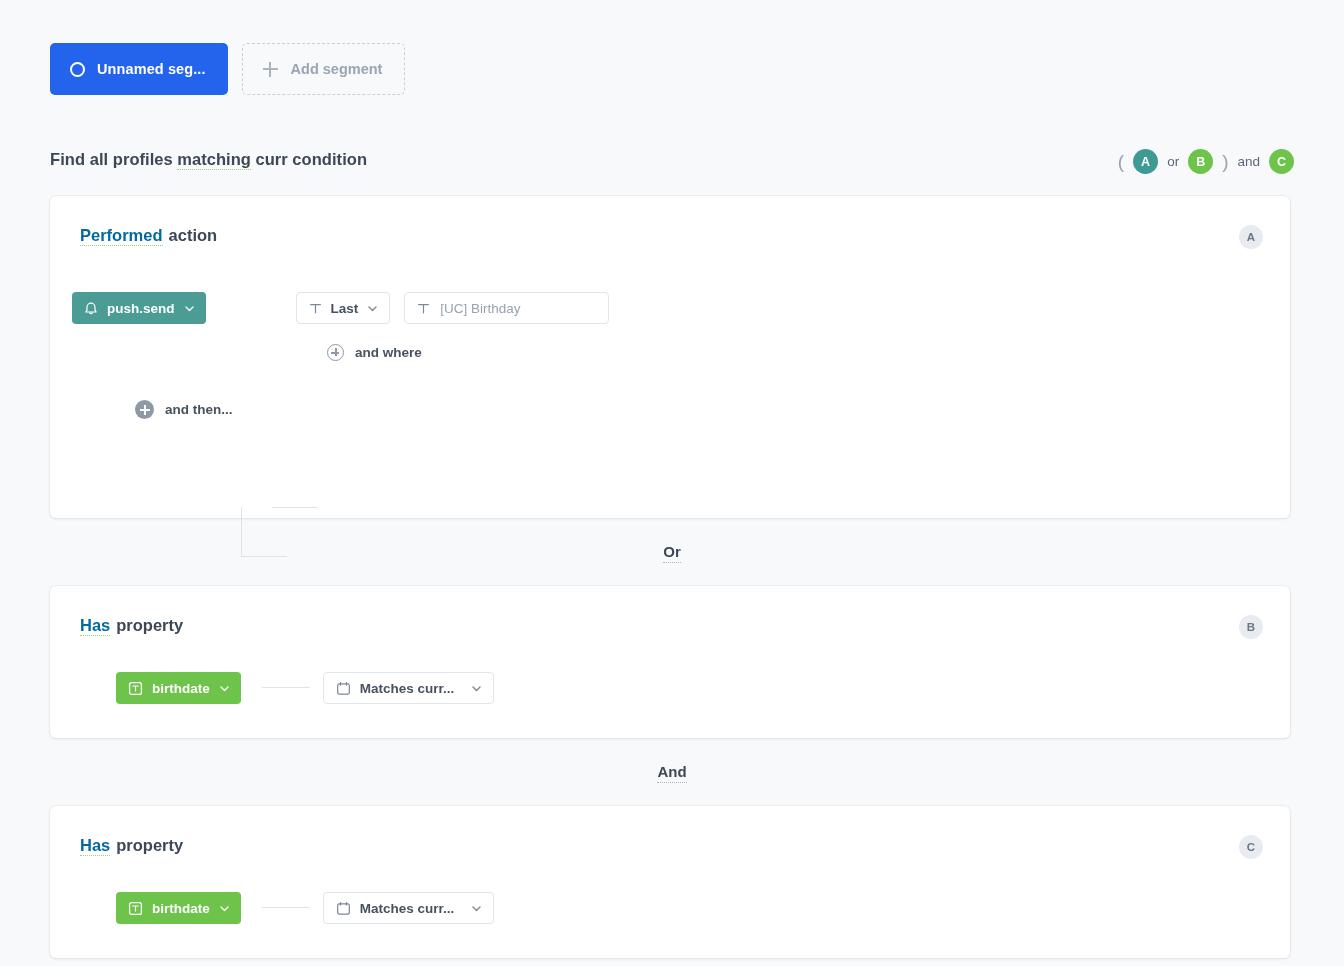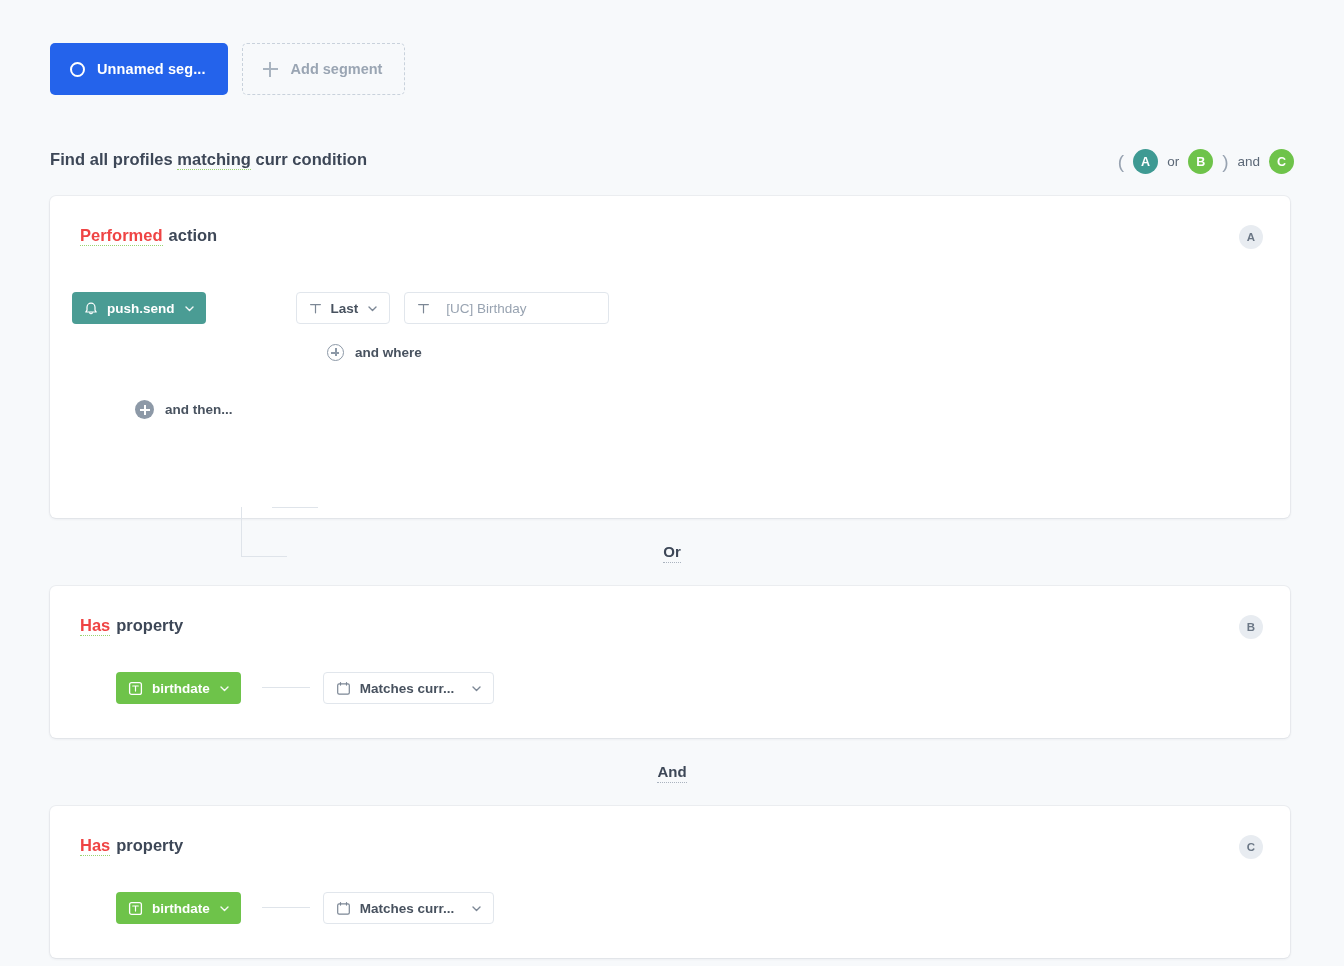--- a/index.html
+++ b/index.html
@@ -35,21 +35,21 @@
     content:""; position:absolute; background:#a9b4c0;
   }
   .seg-add .plus::before { left:0; top:6.4px; width:15px; height:2.2px; }
   .seg-add .plus::after  { top:0; left:6.4px; height:15px; width:2.2px; }
   .seg-add .lbl { color:#9aa5b3; font-size:14.5px; font-weight:bold; }
 
   
   .qhead { position:absolute; left:50px; top:150px; width:1244px; height:30px; }
   .qhead .txt { font-size:16.5px; font-weight:bold; color:#3d4757; letter-spacing:.05px; }
   .green-dotted {
-    color:#ef4444; border-bottom:1.6px dotted #9ad46f; padding-bottom:1px; cursor:pointer;
+    color:#0369a1; border-bottom:1.6px dotted #9ad46f; padding-bottom:1px; cursor:pointer;
   }
   .logic-expr {
     position:absolute; right:0; top:-1px; display:flex; align-items:center; gap:9px;
     font-size:13.5px; color:#5c6877; font-weight:bold;
   }
   .logic-expr .paren { font-size:19px; color:#98a3b1; font-weight:normal; }
   .badge-rd { width:25px; height:25px; border-radius:50%; color:#fff; font-size:12.5px;
     font-weight:bold; display:flex; align-items:center; justify-content:center; cursor:pointer; }
   .badge-teal { background:#3e9a93; }
   .badge-green { background:#6ec34a; }
@@ -79,21 +79,21 @@
   .chip.teal { background:#4a9c94;justify-content:flex-end; }
   .chip.green { background:#6ec34a;margin-left:44px; }
   .chip .cv { opacity:.95; }
   .sel {
     height:32px; background:#fff; border:1px solid #e1e6ec; border-radius:4px;
     display:inline-flex; align-items:center; gap:9px; padding:0 11px 0 12px;
     font-size:13.5px; color:#48525f; font-weight:bold; cursor:pointer; white-space:nowrap;
   }
   .txtbox {
     height:32px; background:#fff; border:1px solid #e1e6ec; border-radius:4px;
-    display:inline-flex; align-items:center; gap:16px; padding:0 12px;
+    display:inline-flex; align-items:center; gap:10px; padding:0 12px;
     font-size:13.5px; cursor:text;
   }
   .txtbox .val { color:#98a3b1; font-weight:normal; }
   .ico { display:inline-flex; align-items:center; justify-content:center; flex:0 0 auto; }
   .cv { display:inline-flex; align-items:center; }
 
   
   .row { position:absolute; display:flex; align-items:center; }
 
   

